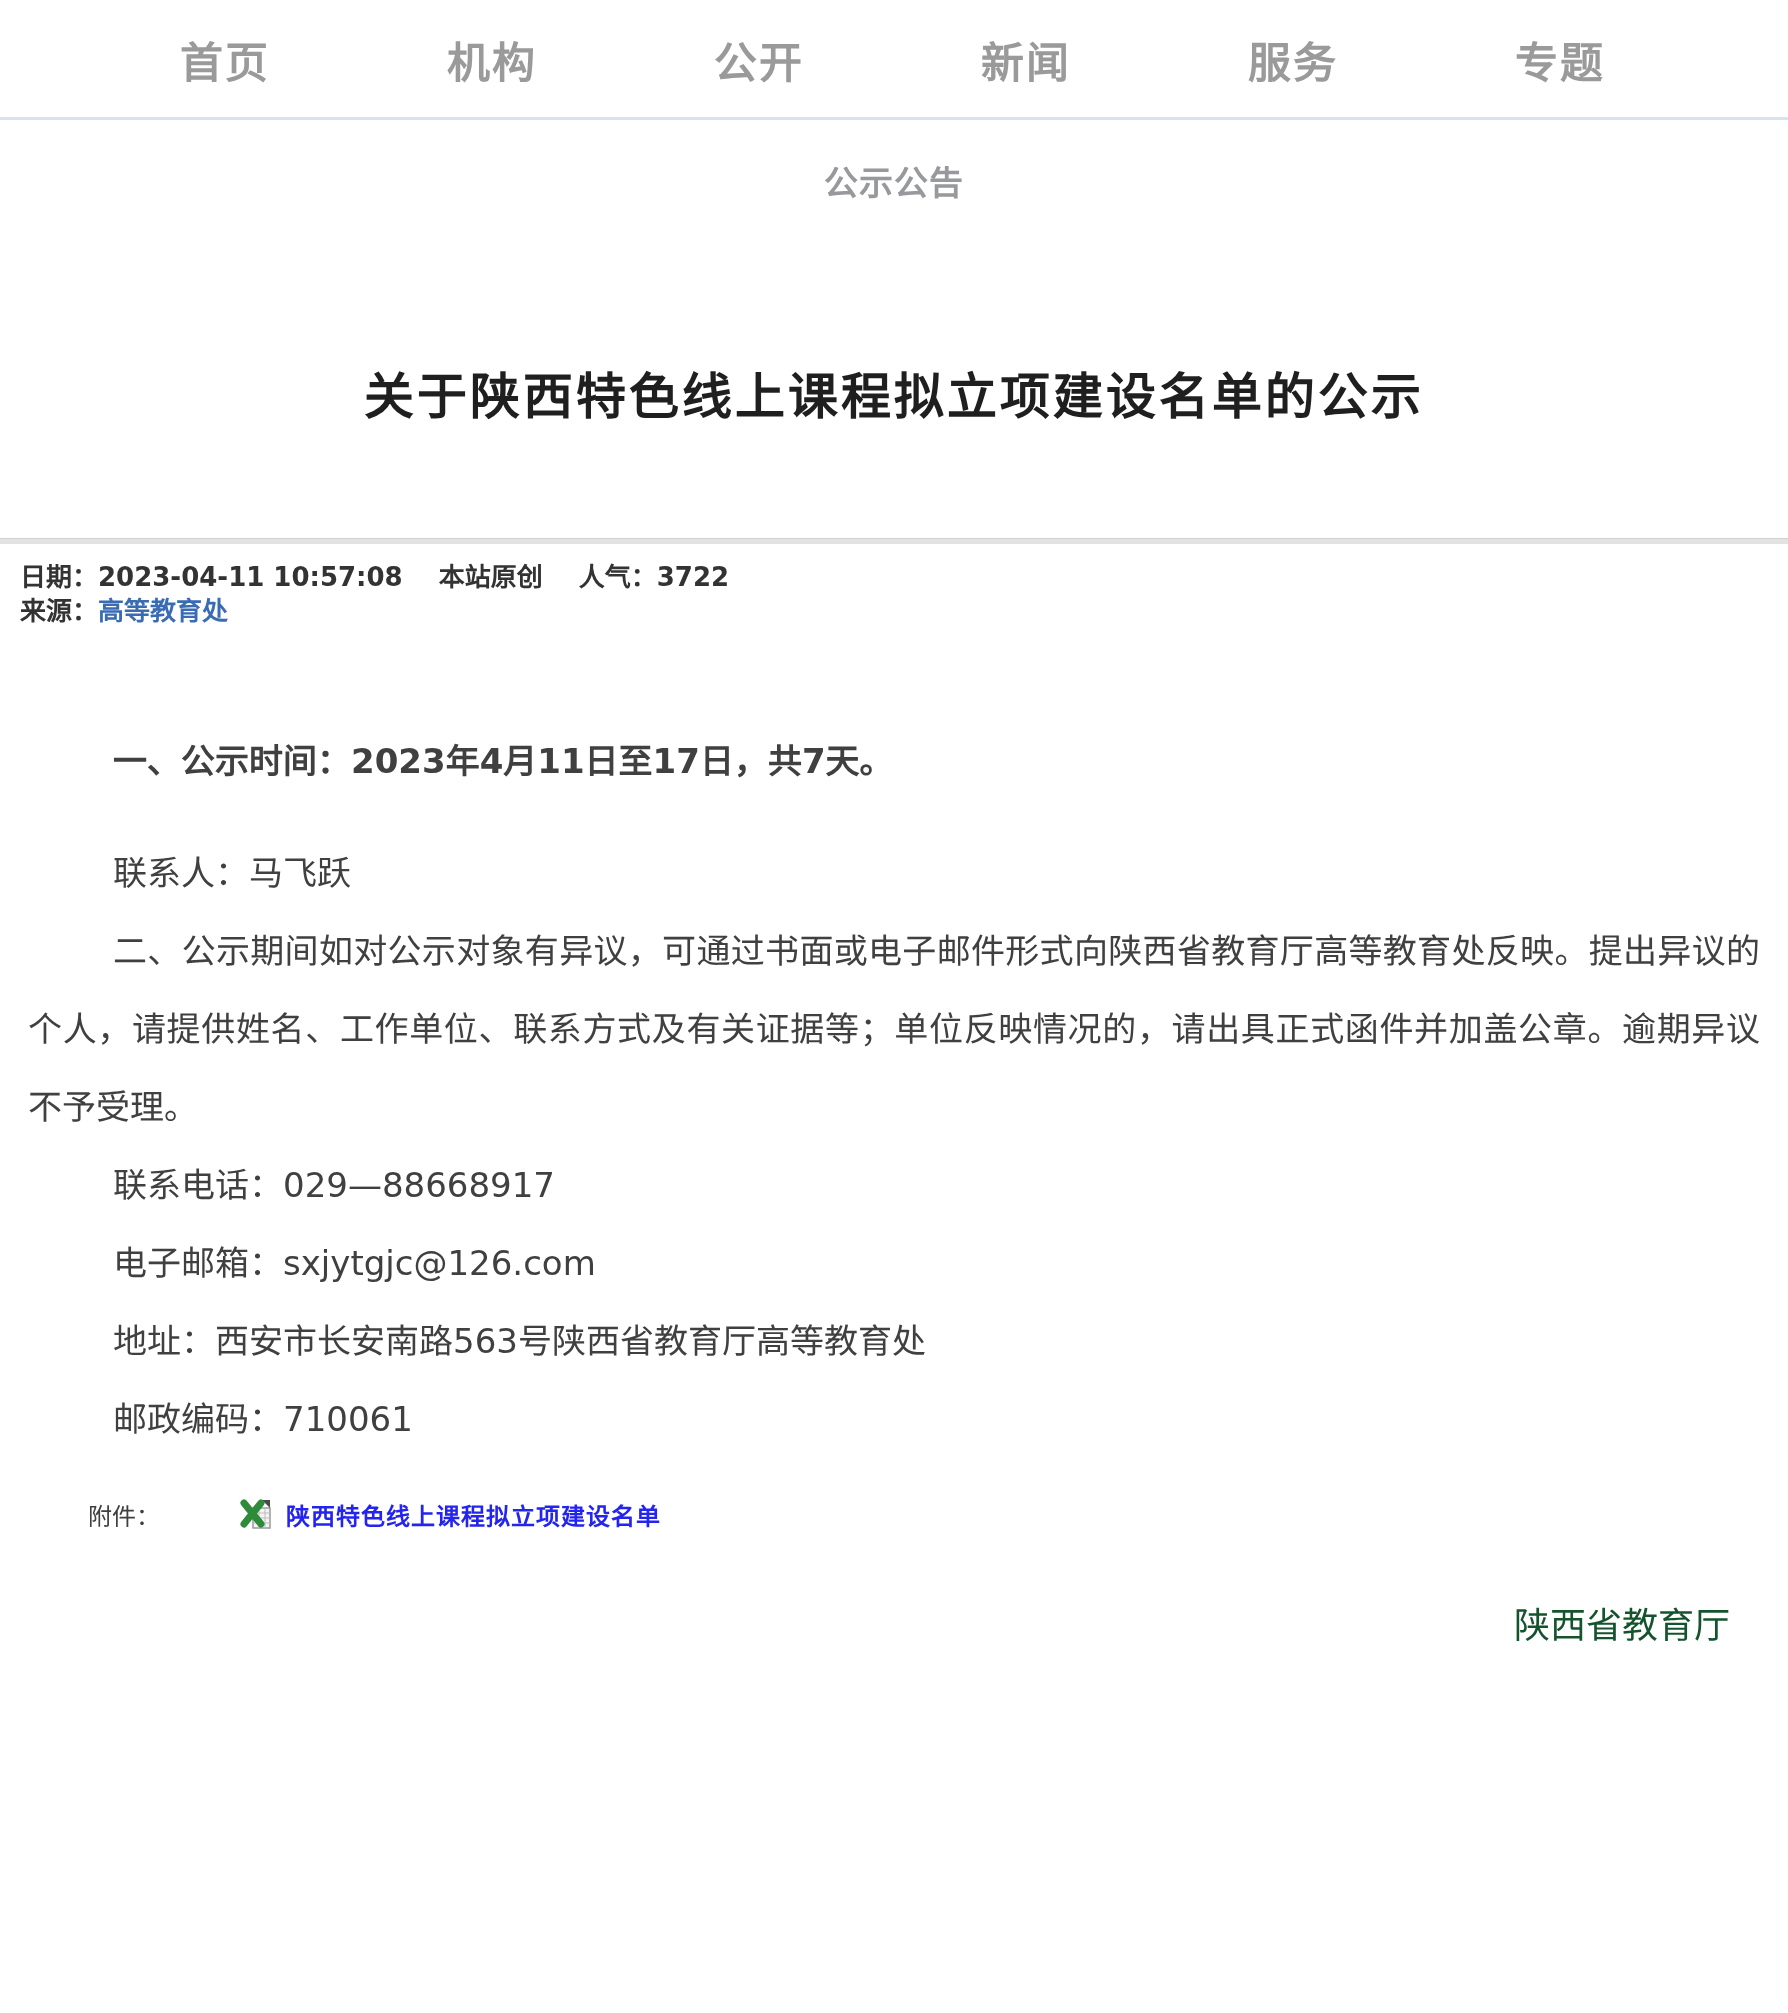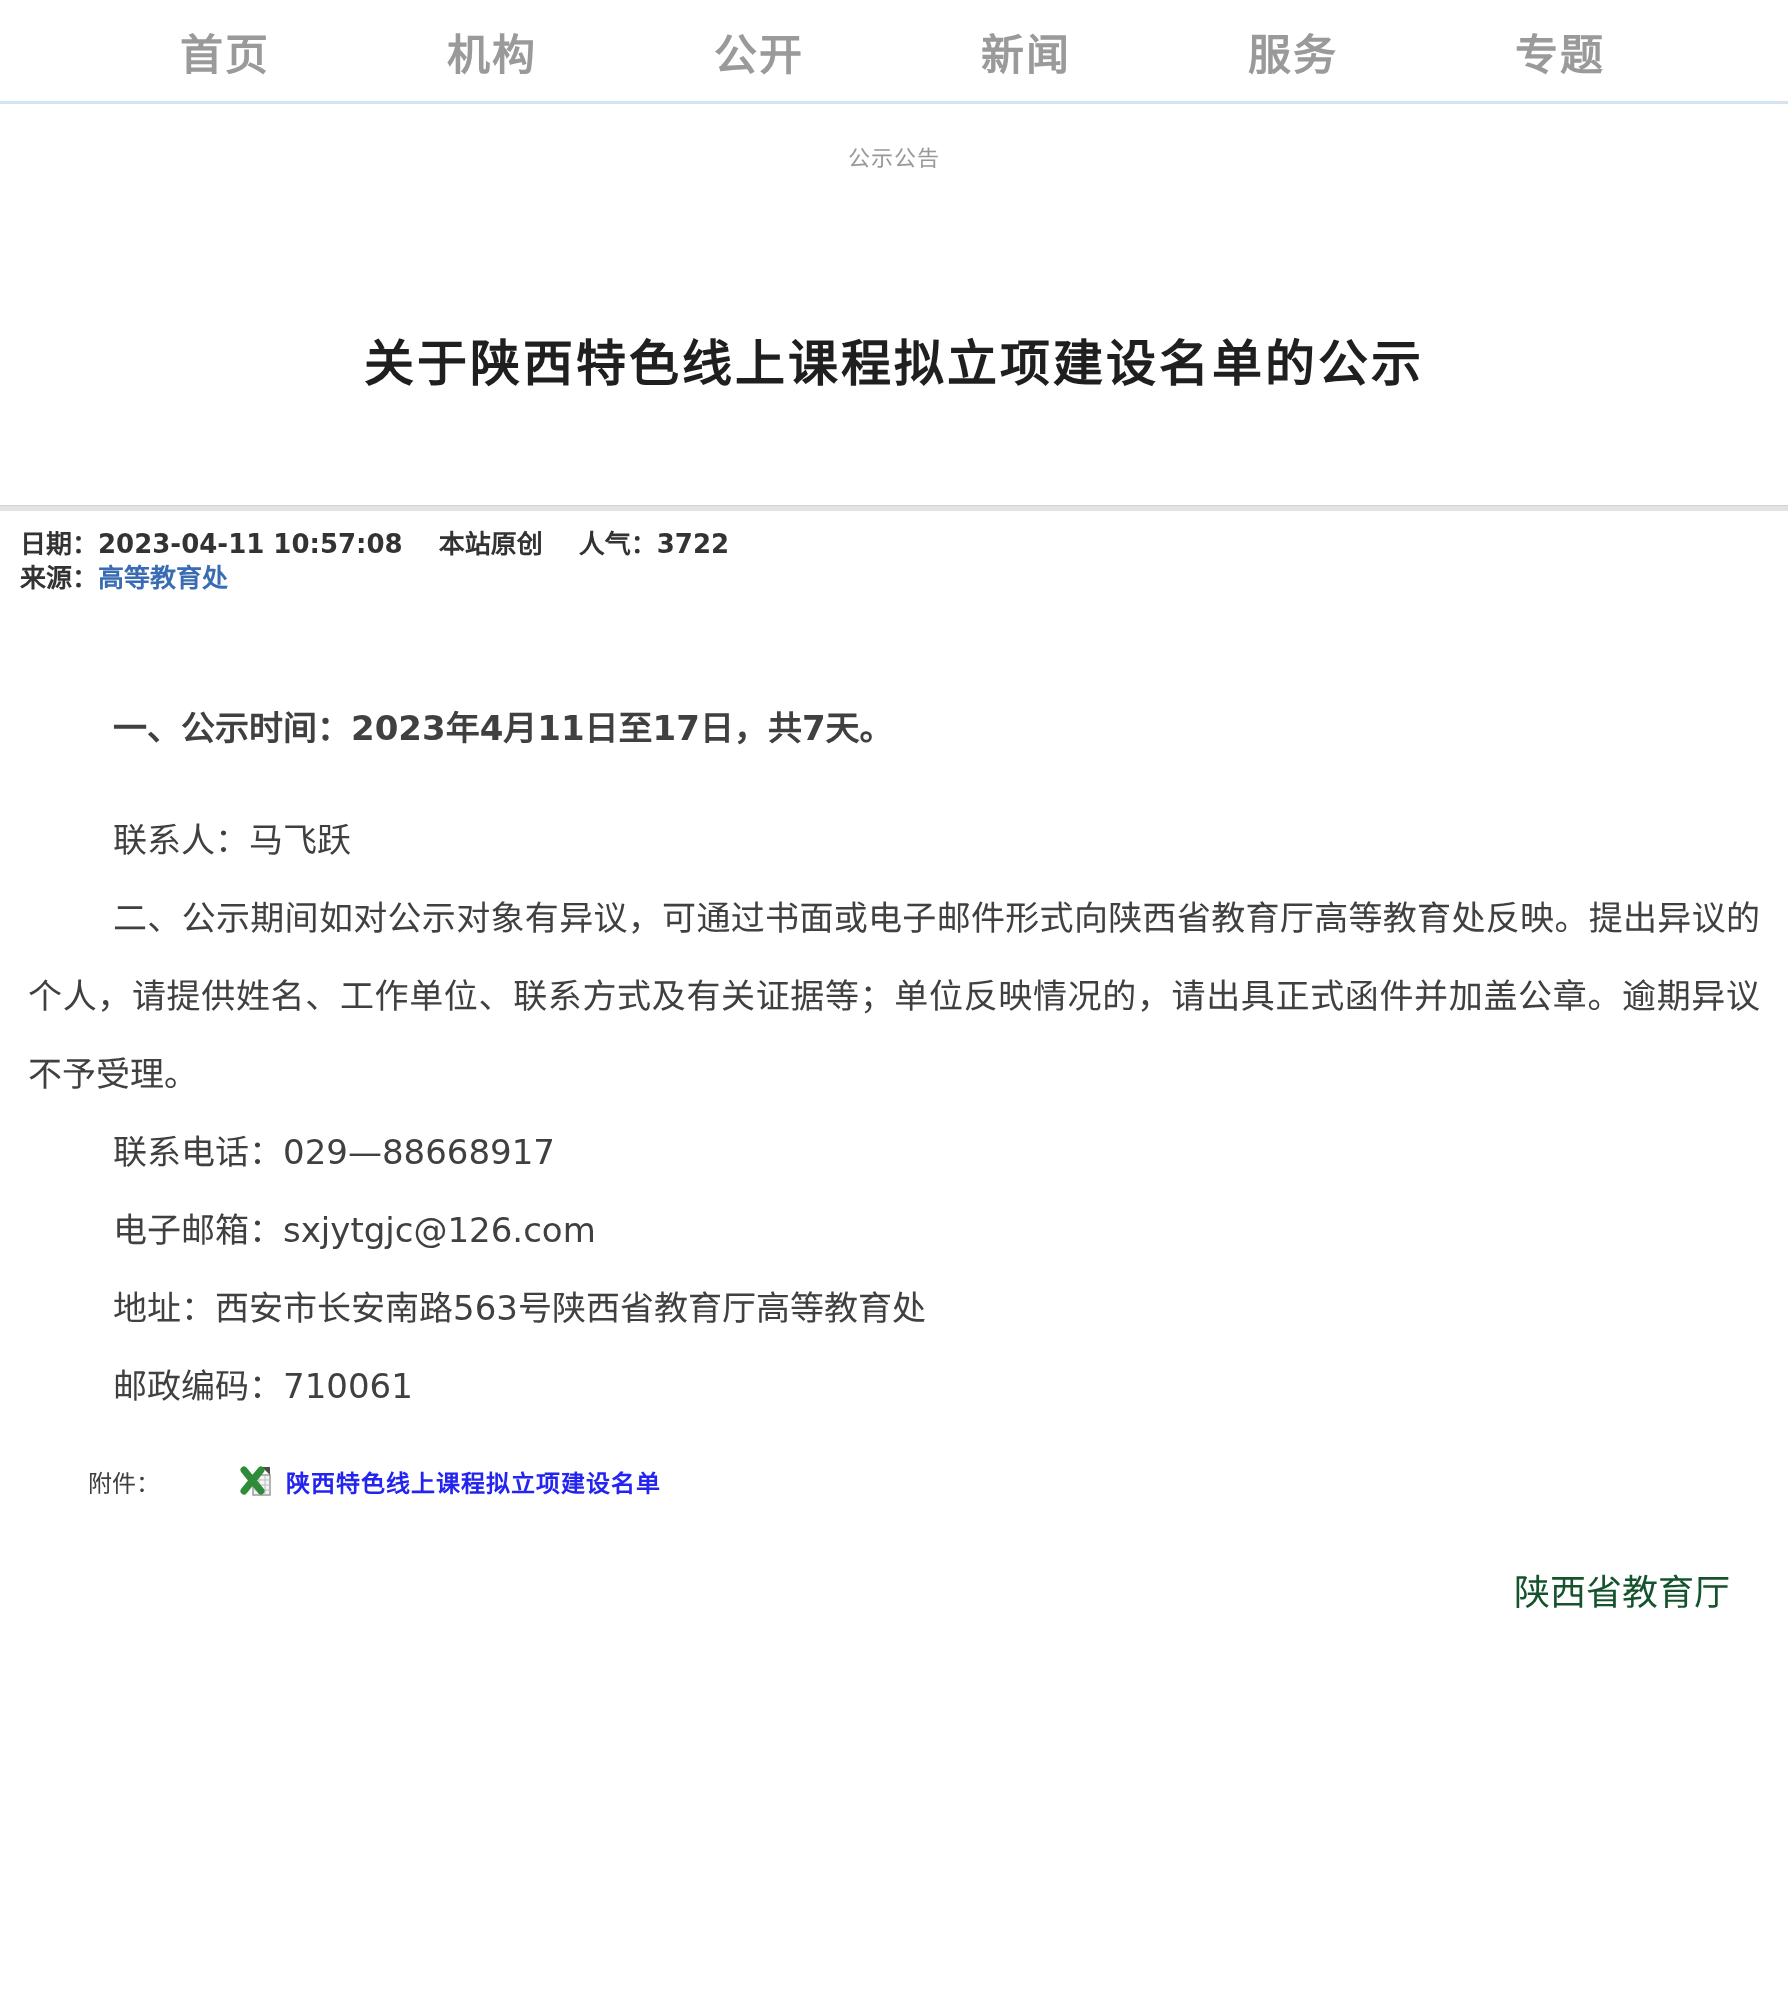--- a/index.html
+++ b/index.html
@@ -11,21 +11,21 @@
   }
   body {
     width: 1788px;
     min-height: 2013px;
     overflow-x: hidden;
   }
 
   
   .topnav {
     width: 100%;
-    height: 104px;
+    height: 120px;
     display: flex;
     align-items: center;
     justify-content: space-between;
     padding: 0 183px 0 180px;
     border-bottom: 3px solid #d6e3f3;
     background: #ffffff;
   }
   .nav-item {
     font-size: 43px;
     font-weight: bold;
@@ -34,22 +34,22 @@
     cursor: pointer;
     white-space: nowrap;
   }
 
   
   .breadcrumb-row {
     margin-top: 36px;
     text-align: center;
   }
   .breadcrumb-row span {
-    font-size: 22px;
-    font-weight: normal;
+    font-size: 34px;
+    font-weight: bold;
     color: #97999c;
     letter-spacing: 1px;
     cursor: pointer;
   }
 
   
   .article-title {
     margin-top: 163px;
     text-align: center;
     font-size: 50px;

